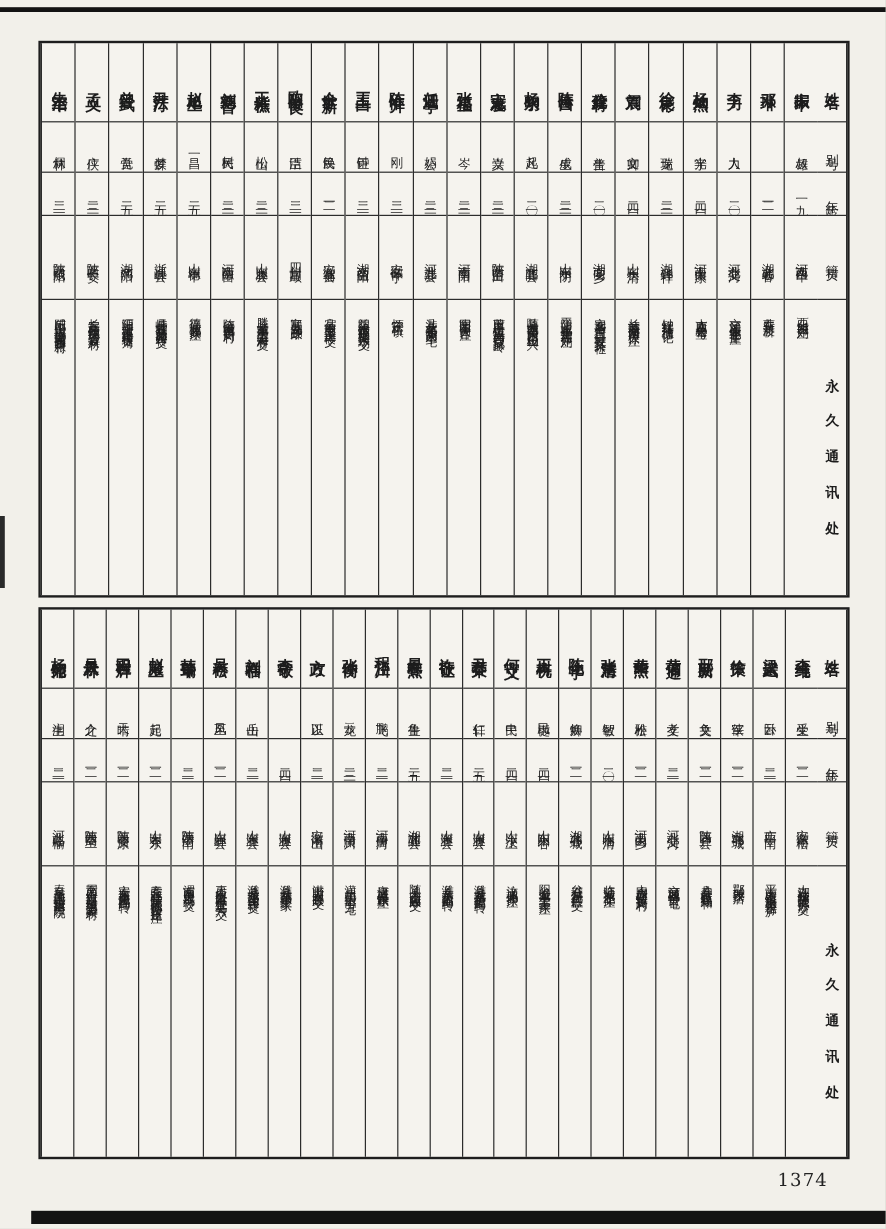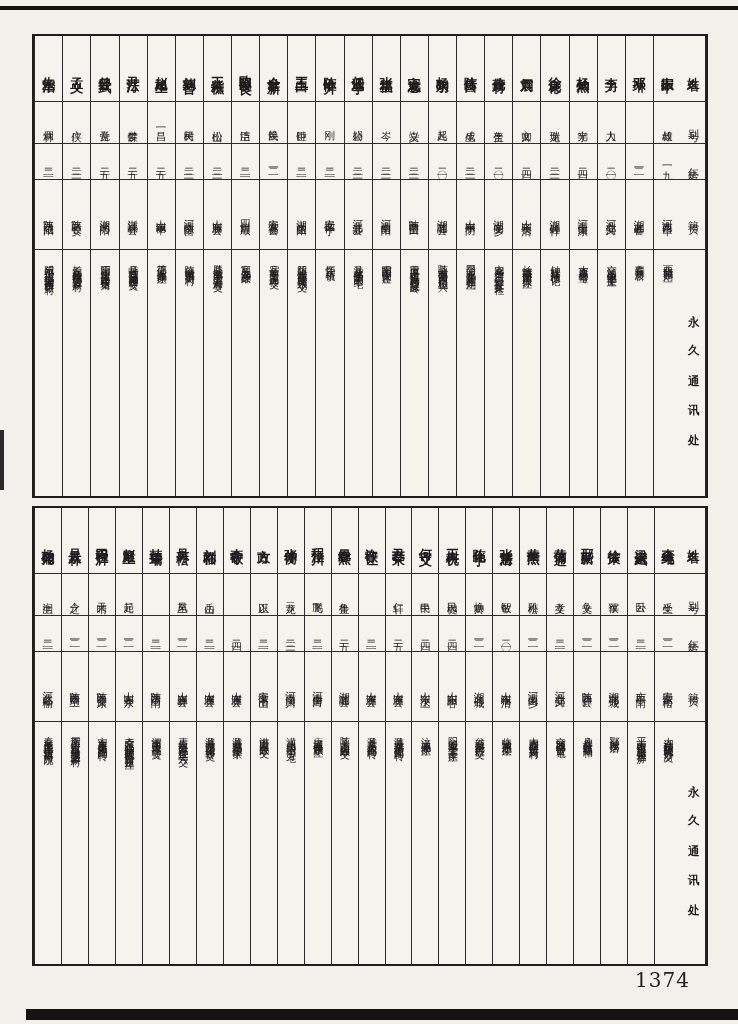--- a/index.html
+++ b/index.html
@@ -62,21 +62,21 @@
   .t-native{font-size:10.5px;letter-spacing:2px;}
   .t-addr{font-size:10px;letter-spacing:1.5px;line-height:12px;}
 
   .col.head .t-name{font-size:12.5px;}
   .col.head .t-head2{font-size:11px;letter-spacing:3px;}
   .col.head .t-addrhead{font-size:11.5px;letter-spacing:30px;font-weight:700;}
   .col.head .c-addr{align-items:center;padding-top:14px;}
 
   .page-number{
     position:absolute;right:48px;bottom:32px;
-    font-size:20px;letter-spacing:1px;color:#232323;
+    font-size:15px;letter-spacing:1px;color:#232323;
     font-family:"DejaVu Serif","Liberation Serif",serif;
   }
 </style>
 </head>
 <body>
 
 <div class="page">
 
   <div class="scan-bar top"></div>
   <div class="scan-mark-left"></div>

